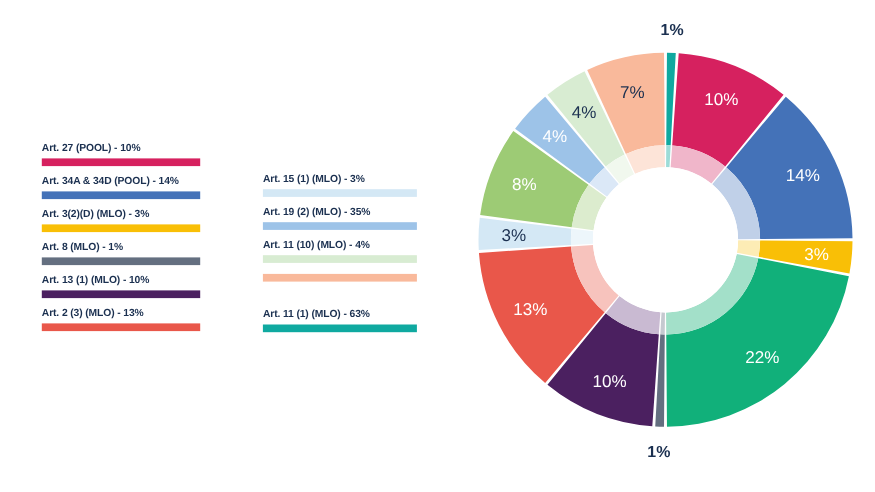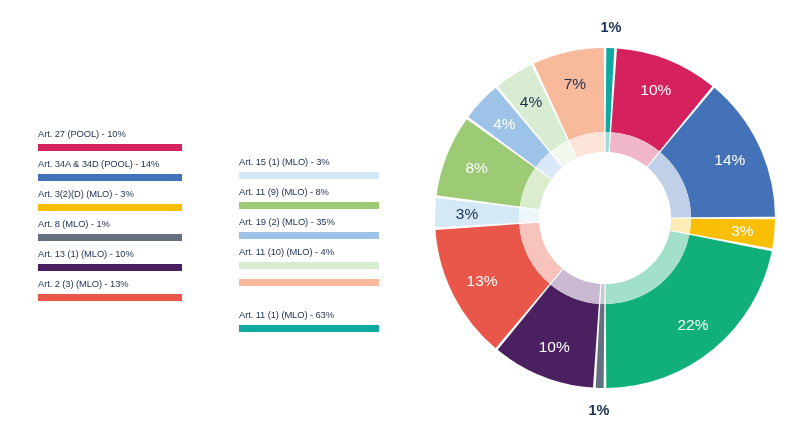--- a/index.html
+++ b/index.html
@@ -40,21 +40,21 @@
   #legend-column-left  { left: 0px;   top: 0px; }
   #legend-column-right { left: 177px; top: 28px; margin-left: 24px; }
 
   .legend-item {
     position: relative;
     height: 30px;
   }
 
   .legend-label {
     font-size: 9.4px;
-    font-weight: normal;
+    font-weight: bold;
     color: #1b3050;
     letter-spacing: -0.1px;
     white-space: nowrap;
     line-height: 11px;
     padding-bottom: 2px;
   }
 
   .legend-swatch {
     width: 144px;
     height: 7px;
@@ -135,24 +135,20 @@
 
     </div>
 
     <div class="legend-column" id="legend-column-right">
 
       <div class="legend-item">
         <div class="legend-label">Art. 15 (1) (MLO) - 3%</div>
         <div class="legend-swatch" style="background: rgb(212, 232, 245);"></div>
       </div>
 
-      <div class="legend-item">
-        <div class="legend-label">Art. 11 (9) (MLO) - 8%</div>
-        <div class="legend-swatch" style="background: rgb(157, 203, 117);"></div>
-      </div>
 
       <div class="legend-item">
         <div class="legend-label">Art. 19 (2) (MLO) - 35%</div>
         <div class="legend-swatch" style="background: rgb(157, 195, 232);"></div>
       </div>
 
       <div class="legend-item">
         <div class="legend-label">Art. 11 (10) (MLO) - 4%</div>
         <div class="legend-swatch" style="background: rgb(216, 236, 210);"></div>
       </div>

